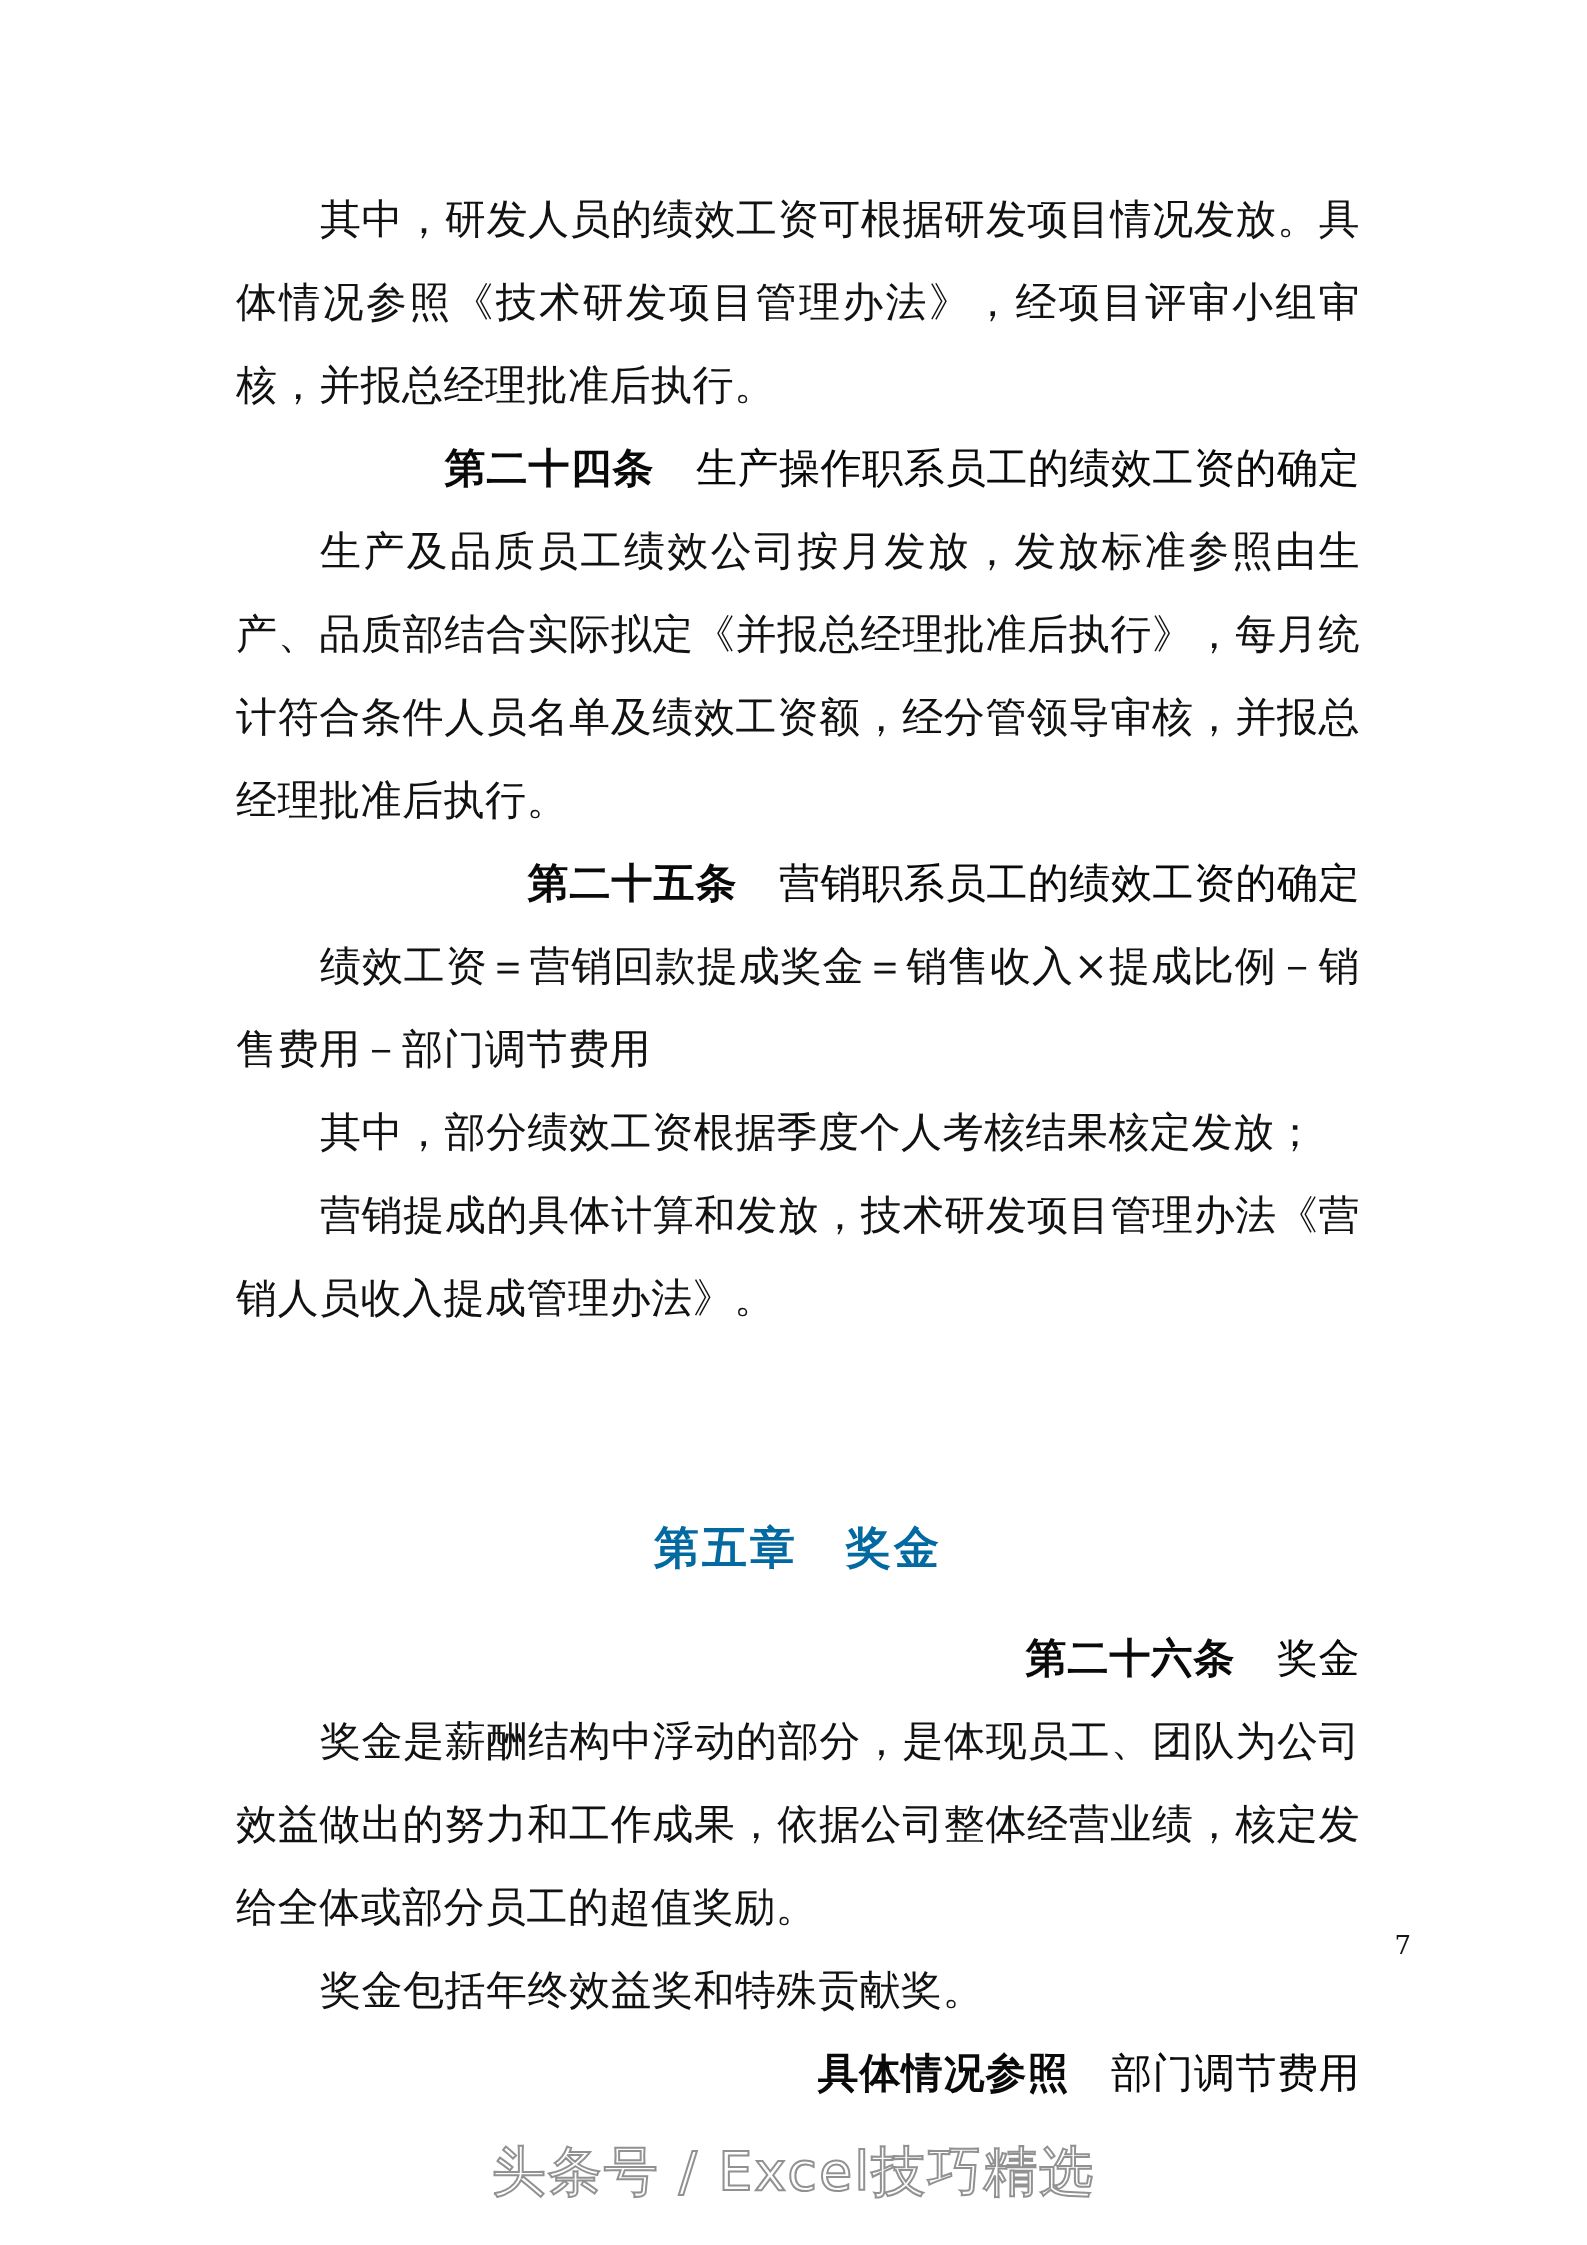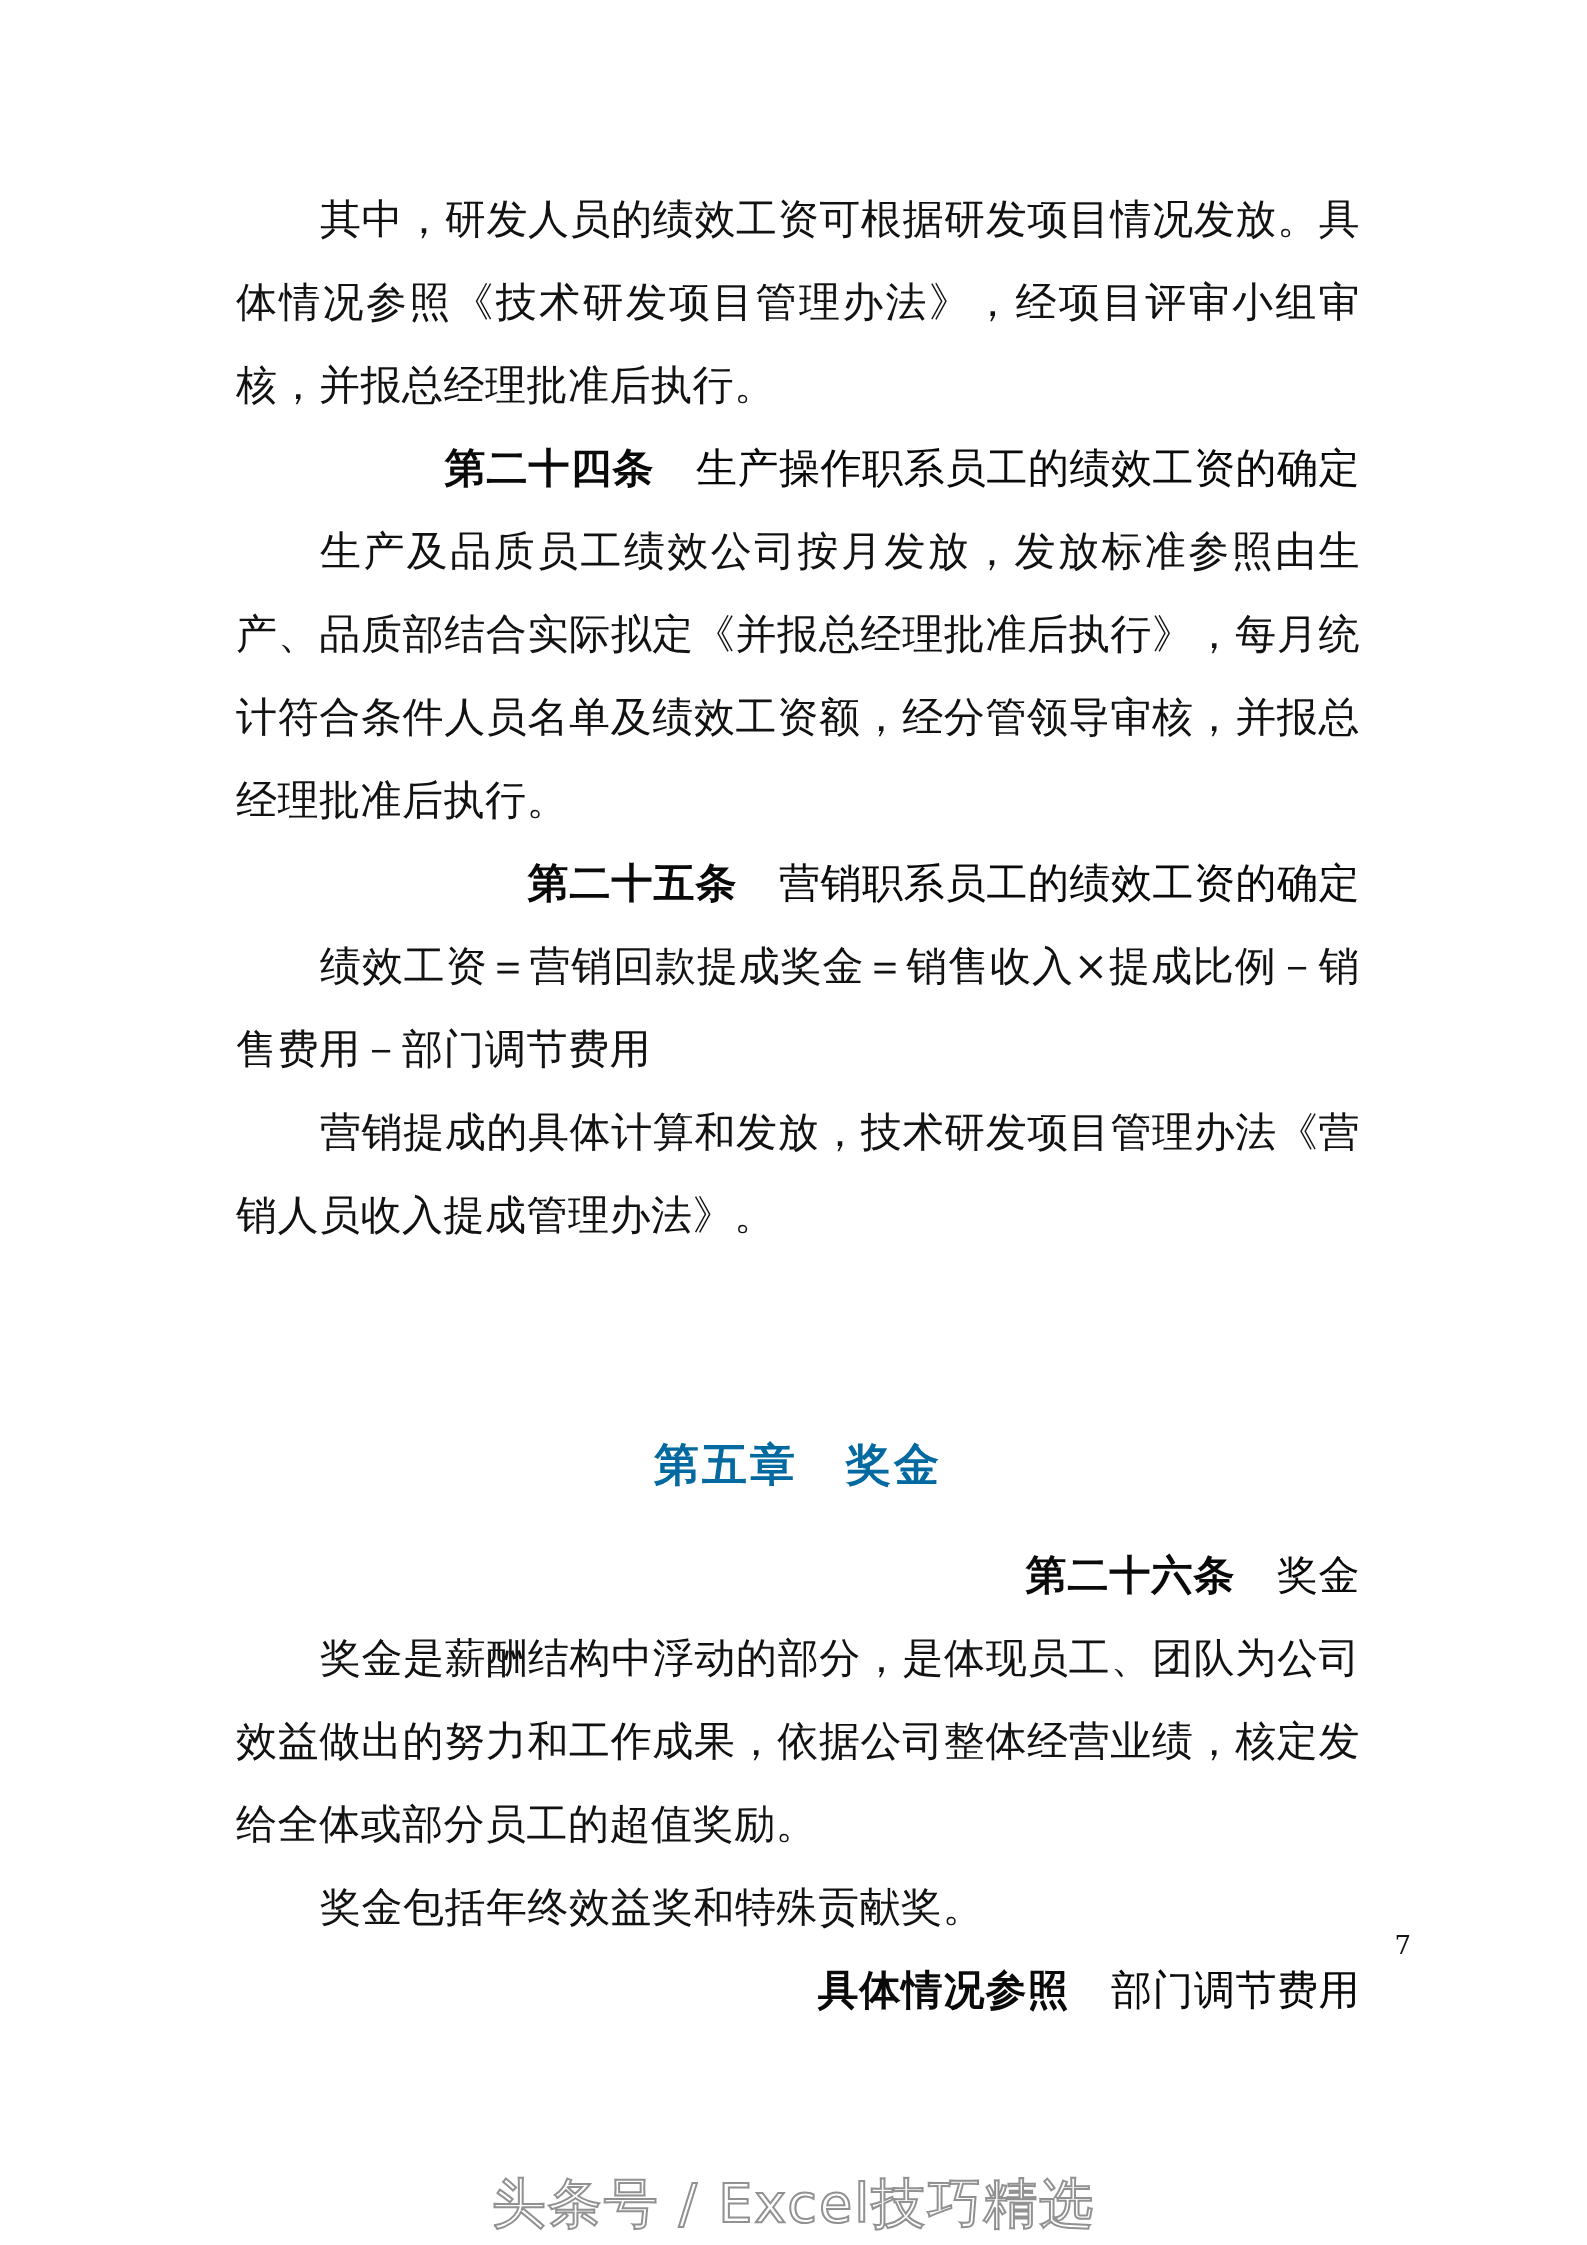--- a/index.html
+++ b/index.html
@@ -92,21 +92,21 @@
   }
 
   
   #watermark {
     position: absolute;
     left: 0;
     right: 0;
     top: 2142px;
     height: 92px;
     display: flex;
-    align-items: flex-end;
+    align-items: flex-start;
     justify-content: center;
     pointer-events: none;
   }
   #watermark .wm-text {
     font-size: 54px;
     line-height: 60px;
     letter-spacing: 2px;
     font-family: "DejaVu Sans", "Liberation Sans", sans-serif;
     font-weight: 400;
     color: rgba(255,255,255,0.0);
@@ -126,20 +126,21 @@
     <p class="para indent">其中，研发人员的绩效工资可根据研发项目情况发放。具体情况参照《技术研发项目管理办法》，经项目评审小组审核，并报总经理批准后执行。</p>
 
     <p class="heading-line"><span class="art-no">第二十四条</span><span class="art-title">　</span><span class="art-title">生产操作职系员工的绩效工资的确定</span></p>
 
     <p class="para indent">生产及品质员工绩效公司按月发放，发放标准参照由生产、品质部结合实际拟定《并报总经理批准后执行》，每月统计符合条件人员名单及绩效工资额，经分管领导审核，并报总经理批准后执行。</p>
 
     <p class="heading-line"><span class="art-no">第二十五条</span><span class="art-title">　</span><span class="art-title">营销职系员工的绩效工资的确定</span></p>
 
     <p class="para indent">绩效工资＝营销回款提成奖金＝销售收入×提成比例－销售费用－部门调节费用</p>
 
+    <p class="para indent">其中，部分绩效工资根据季度个人考核结果核定发放；</p>
 
     <p class="para indent">营销提成的具体计算和发放，技术研发项目管理办法《营销人员收入提成管理办法》。</p>
 
     <div class="spacer-lg"></div>
 
     <p class="chapter-title">第五章　奖金</p>
 
     <div class="spacer-sm"></div>
 
     <p class="heading-line"><span class="art-no">第二十六条</span><span class="art-title">　</span><span class="art-title">奖金</span></p>

